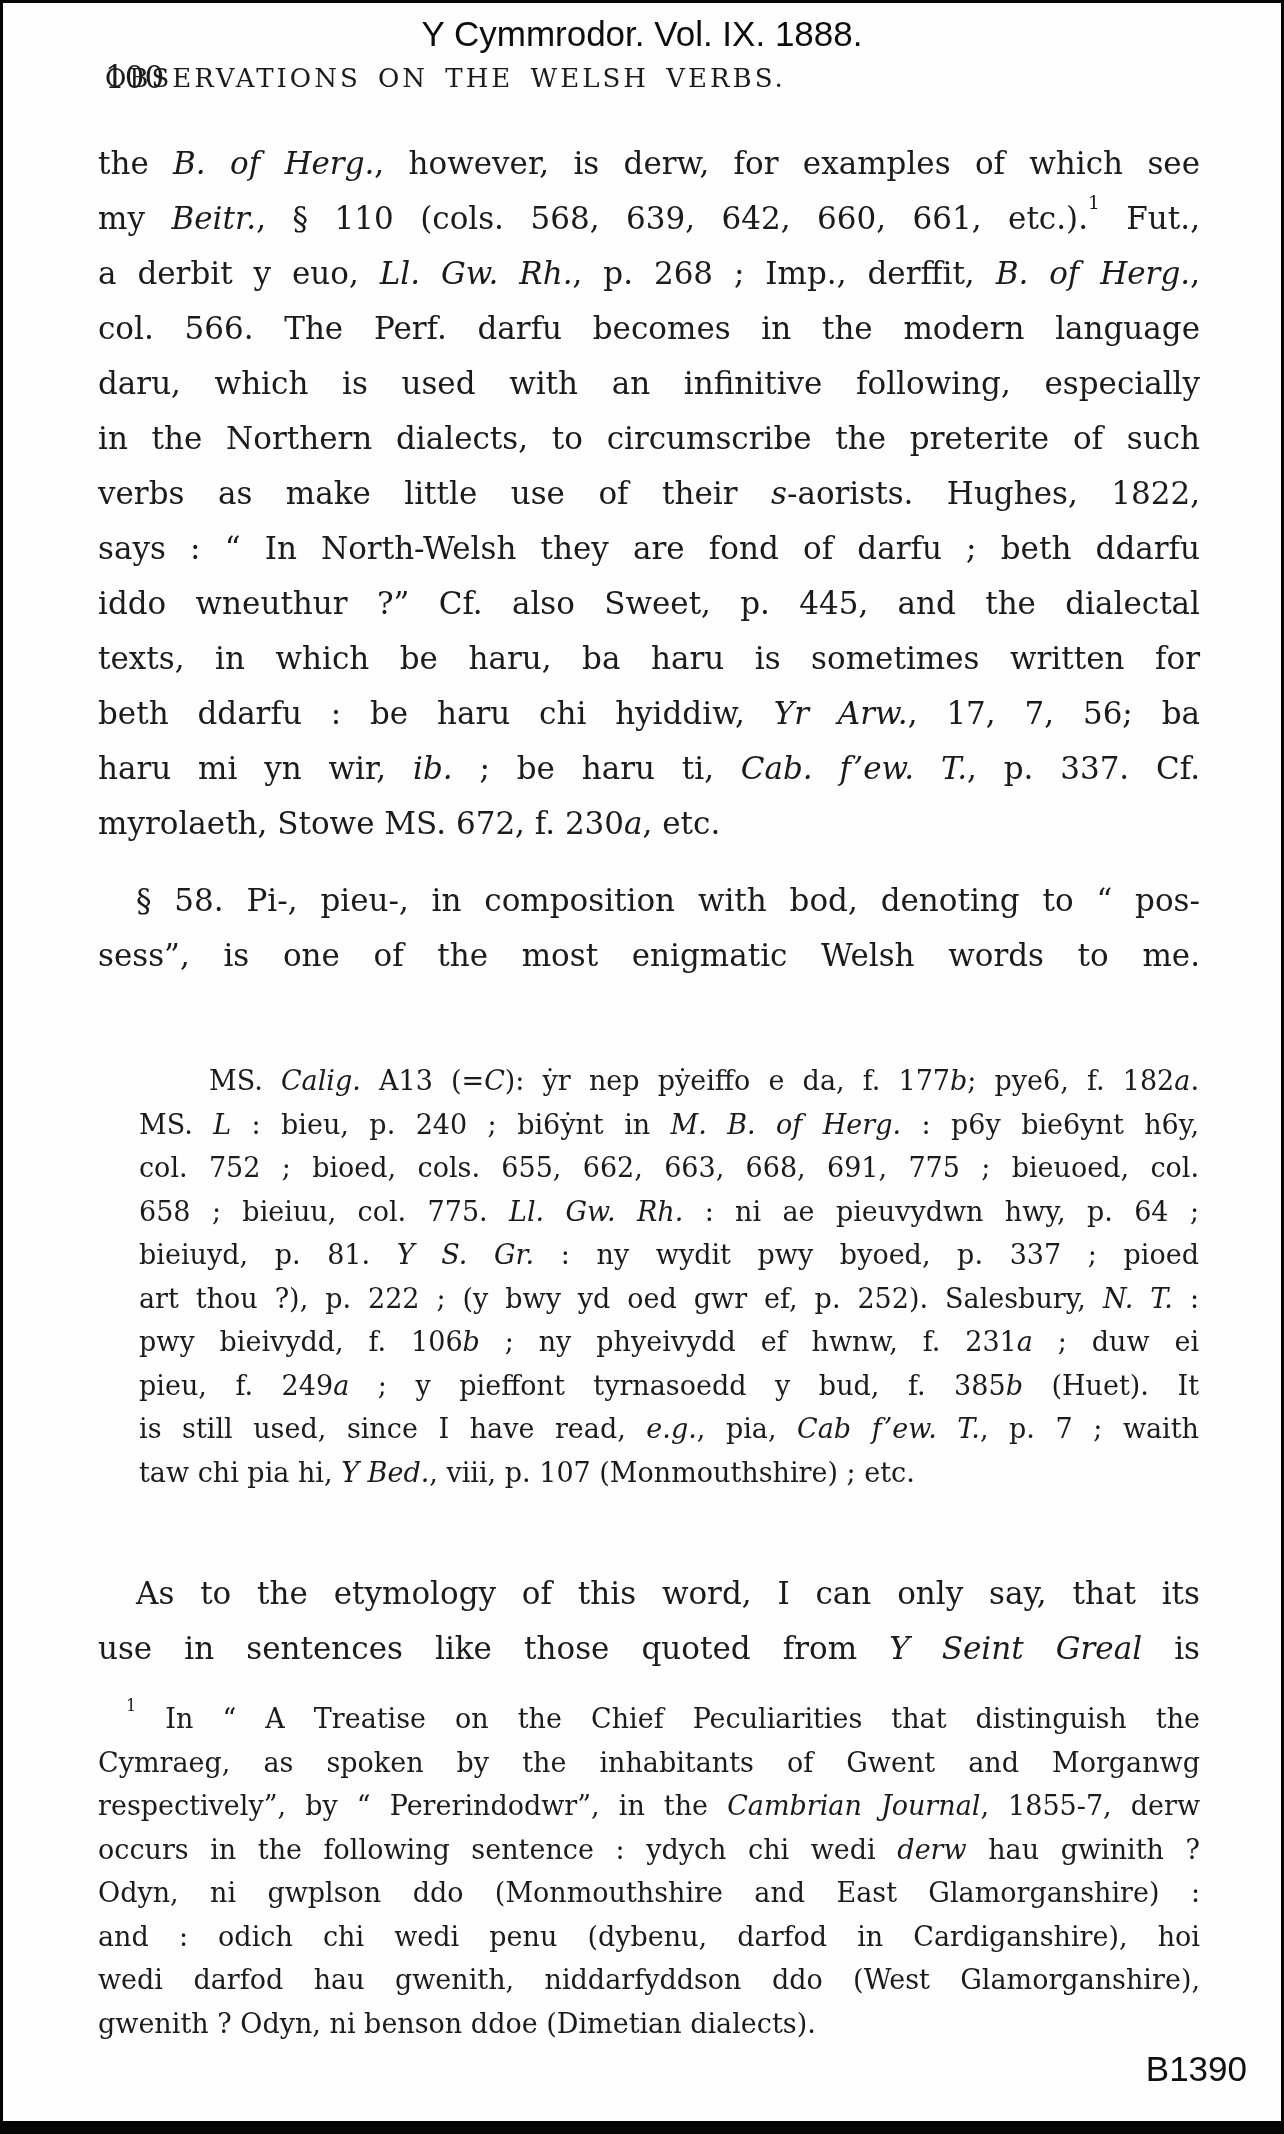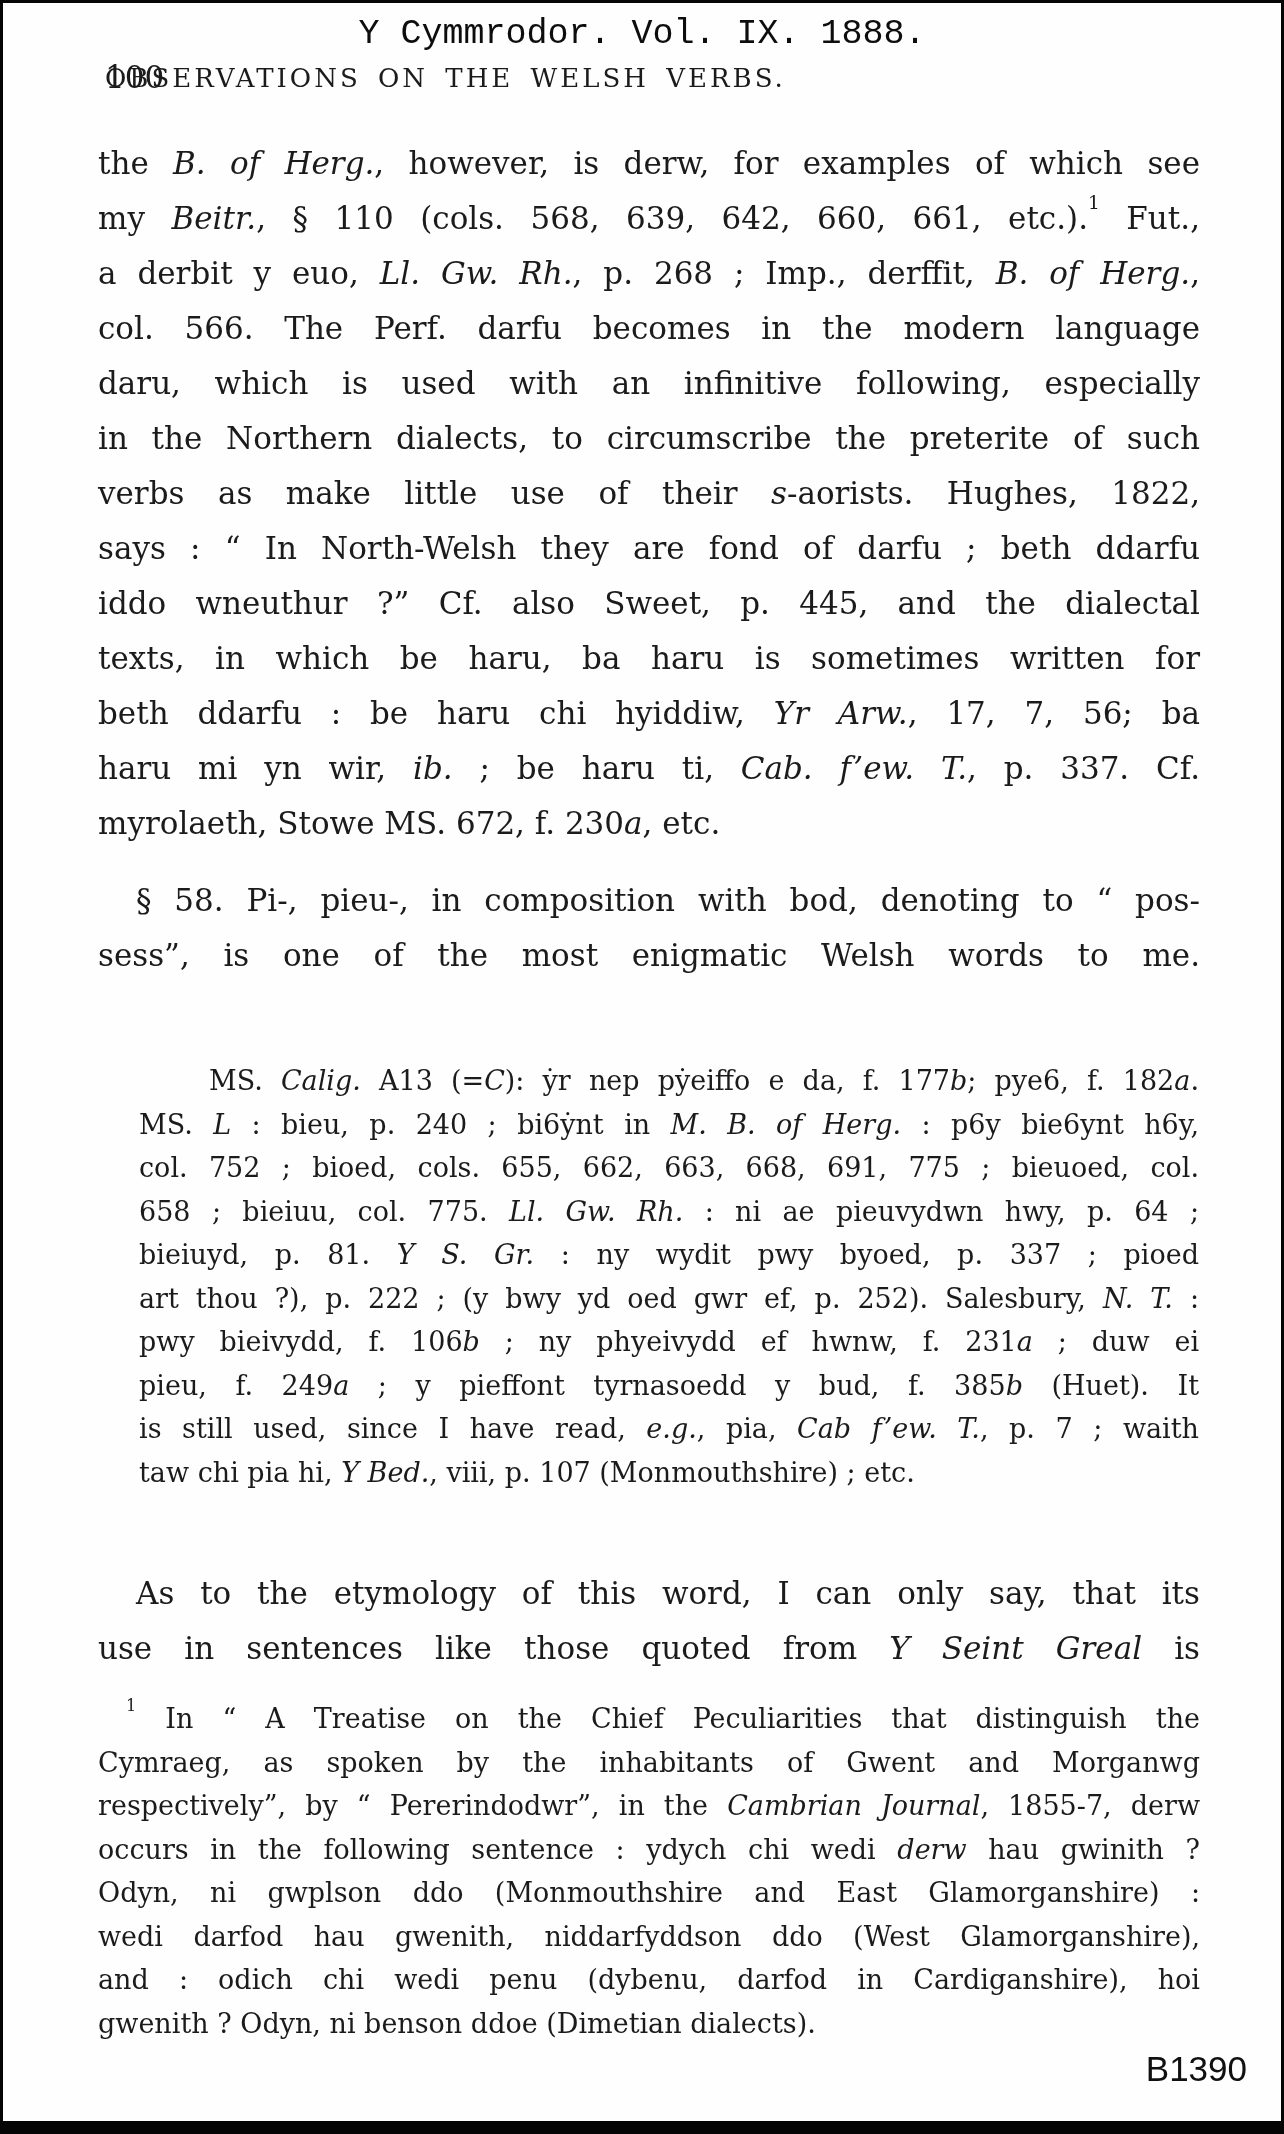--- a/index.html
+++ b/index.html
@@ -11,21 +11,21 @@
     box-sizing:border-box;
     border:3px solid #050505;
     border-bottom-width:13px;
     font-family:"DejaVu Serif", serif;
     color:#1b1b1b;
     overflow:hidden;
   }
   .scan-header {
     position:absolute; top:12px; left:0; right:0;
     text-align:center;
-    font-family:Liberation Mono, monospace;
+    font-family:Liberation Sans, sans-serif;
     font-size:35px; line-height:1.1;
     color:#0d0d0d;
   }
   .running-header { position:absolute; top:48px; left:102px; right:88px; height:44px; }
   .page-number { position:absolute; left:0; bottom:2px; font-size:31px; line-height:1; }
   .running-title {
     position:absolute; left:0; right:0; bottom:4px;
     text-align:left; font-size:26px; letter-spacing:3px; line-height:1;
     word-spacing:6px;
   }
@@ -94,19 +94,19 @@
   <div class="textblock para3">
       <div class="tline first"><span>As to the etymology of this word, I can only say, that its</span></div>
       <div class="tline"><span>use in sentences like those quoted from </span><i>Y Seint Greal</i><span> is</span></div>
     </div>
   <div class="textblock small footnote">
       <div class="tline first"><sup>1</sup><span> In “ A Treatise on the Chief Peculiarities that distinguish the</span></div>
       <div class="tline"><span>Cymraeg, as spoken by the inhabitants of Gwent and Morganwg</span></div>
       <div class="tline"><span>respectively”, by “ Pererindodwr”, in the </span><i>Cambrian Journal</i><span>, 1855-7, derw</span></div>
       <div class="tline"><span>occurs in the following sentence : ydych chi wedi </span><i>derw</i><span> hau gwinith ?</span></div>
       <div class="tline"><span>Odyn, ni gwplson ddo (Monmouthshire and East Glamorganshire) :</span></div>
+      <div class="tline"><span>and : odich chi wedi penu (dybenu, darfod in Cardiganshire), hoi</span></div>
       <div class="tline"><span>wedi darfod hau gwenith, niddarfyddson ddo (West Glamorganshire),</span></div>
-      <div class="tline"><span>and : odich chi wedi penu (dybenu, darfod in Cardiganshire), hoi</span></div>
       <div class="tline last"><span>gwenith ? Odyn, ni benson ddoe (Dimetian dialects).</span></div>
     </div>
 
   <div class="stamp">B1390</div>
 </div>
 
 </body></html>

